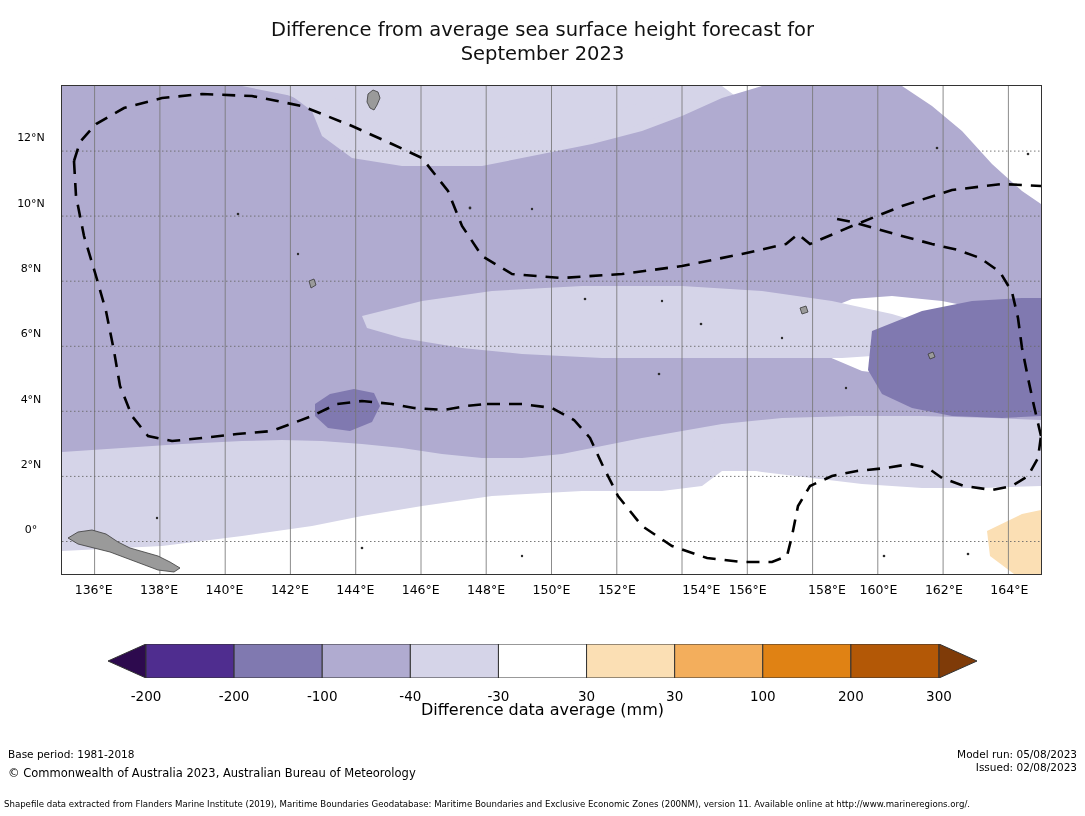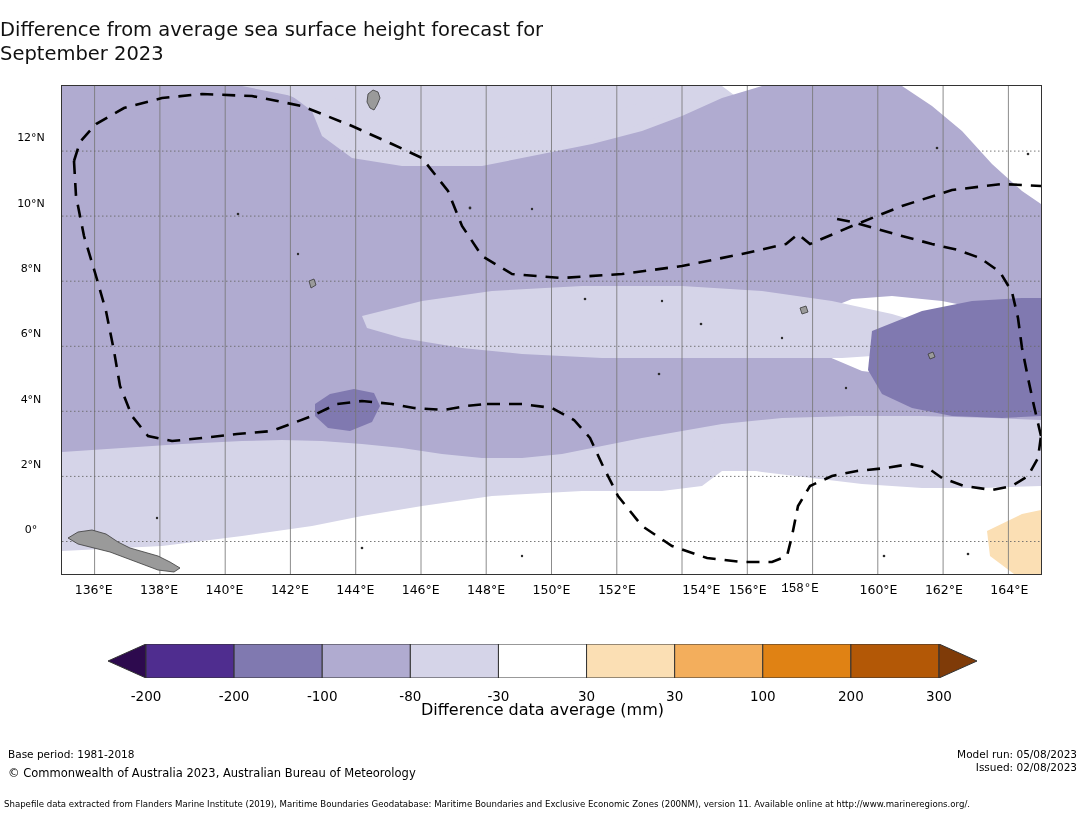--- a/index.html
+++ b/index.html
@@ -1,20 +1,20 @@
 <!DOCTYPE html>
 <html><head>
 <meta charset="utf-8">
 <style>
   html,body{margin:0;padding:0;background:#ffffff;}
   body{width:1085px;height:816px;position:relative;overflow:hidden;
        font-family:"DejaVu Sans","Liberation Sans",sans-serif;color:#000;}
 
   
-  #chart-title{position:absolute;left:0;top:18px;width:1085px;text-align:left;
+  #chart-title{position:absolute;left:0;top:18px;width:1085px;text-align:center;
                font-size:19.5px;line-height:24px;color:#111;}
   #chart-title span{display:block;}
 
   
   #map-frame{position:absolute;left:61px;top:85px;width:981px;height:490px;
              background:#ffffff;border:1px solid #333;box-sizing:border-box;overflow:hidden;}
   #map-svg{position:absolute;left:0;top:0;width:979px;height:488px;display:block;}
 
   
   .ytick{position:absolute;right:0;width:48px;text-align:center;font-size:11px;color:#000;
@@ -201,21 +201,21 @@
     <div class="xtick" style="left: 98.1px;">138°E</div>
     <div class="xtick" style="left: 163.5px;">140°E</div>
     <div class="xtick" style="left: 228.9px;">142°E</div>
     <div class="xtick" style="left: 294.3px;">144°E</div>
     <div class="xtick" style="left: 359.7px;">146°E</div>
     <div class="xtick" style="left: 425.1px;">148°E</div>
     <div class="xtick" style="left: 490.5px;">150°E</div>
     <div class="xtick" style="left: 555.9px;">152°E</div>
     <div class="xtick" style="left: 621.3px; margin-left: 19px;">154°E</div>
     <div class="xtick" style="left: 686.7px;">156°E</div>
-    <div class="xtick" style="left: 739px; font-family: Liberation Mono, monospace;">158°E</div>
+    <div class="xtick" style="left: 766px;">158°E</div>
     <div class="xtick" style="left: 817.5px;">160°E</div>
     <div class="xtick" style="left: 882.9px;">162°E</div>
     <div class="xtick" style="left: 948.3px;">164°E</div>
   </div>
 
 <div id="colorbar-wrap">
   <div id="cb-holder">
     <svg id="cb-svg" width="869" height="34" viewBox="0 0 869 34">
         <path d="M38,0 L38,34 L0,17 Z" fill="#2d0a4e" stroke="#333" stroke-width="1"></path>
         <rect x="38" y="0" width="88.11111111111111" height="34" fill="#4f2d8f" stroke="#333" stroke-width="1"></rect>
@@ -225,21 +225,21 @@
         <rect x="390.44444444444446" y="0" width="88.11111111111111" height="34" fill="#ffffff" stroke="#333" stroke-width="1"></rect>
         <rect x="478.55555555555554" y="0" width="88.11111111111111" height="34" fill="#fbdfb4" stroke="#333" stroke-width="1"></rect>
         <rect x="566.6666666666667" y="0" width="88.11111111111111" height="34" fill="#f3ae5c" stroke="#333" stroke-width="1"></rect>
         <rect x="654.7777777777778" y="0" width="88.11111111111111" height="34" fill="#e08214" stroke="#333" stroke-width="1"></rect>
         <rect x="742.8888888888889" y="0" width="88.11111111111111" height="34" fill="#b35806" stroke="#333" stroke-width="1"></rect>
         <path d="M831,0 L831,34 L869,17 Z" fill="#7f3b08" stroke="#333" stroke-width="1"></path>
       </svg>
   <div class="cblabel" style="left: 38px;">-200</div>
       <div class="cblabel" style="left: 126.111px;">-200</div>
       <div class="cblabel" style="left: 214.222px;">-100</div>
-      <div class="cblabel" style="left: 302.333px;">-80</div>
+      <div class="cblabel" style="left: 302.333px;">-40</div>
       <div class="cblabel" style="left: 390.444px;">-30</div>
       <div class="cblabel" style="left: 478.556px;">30</div>
       <div class="cblabel" style="left: 566.667px;">30</div>
       <div class="cblabel" style="left: 654.778px;">100</div>
       <div class="cblabel" style="left: 742.889px;">200</div>
       <div class="cblabel" style="left: 831px;">300</div>
     </div>
   <div id="cb-title">Difference data average (mm)</div>
 </div>
 

